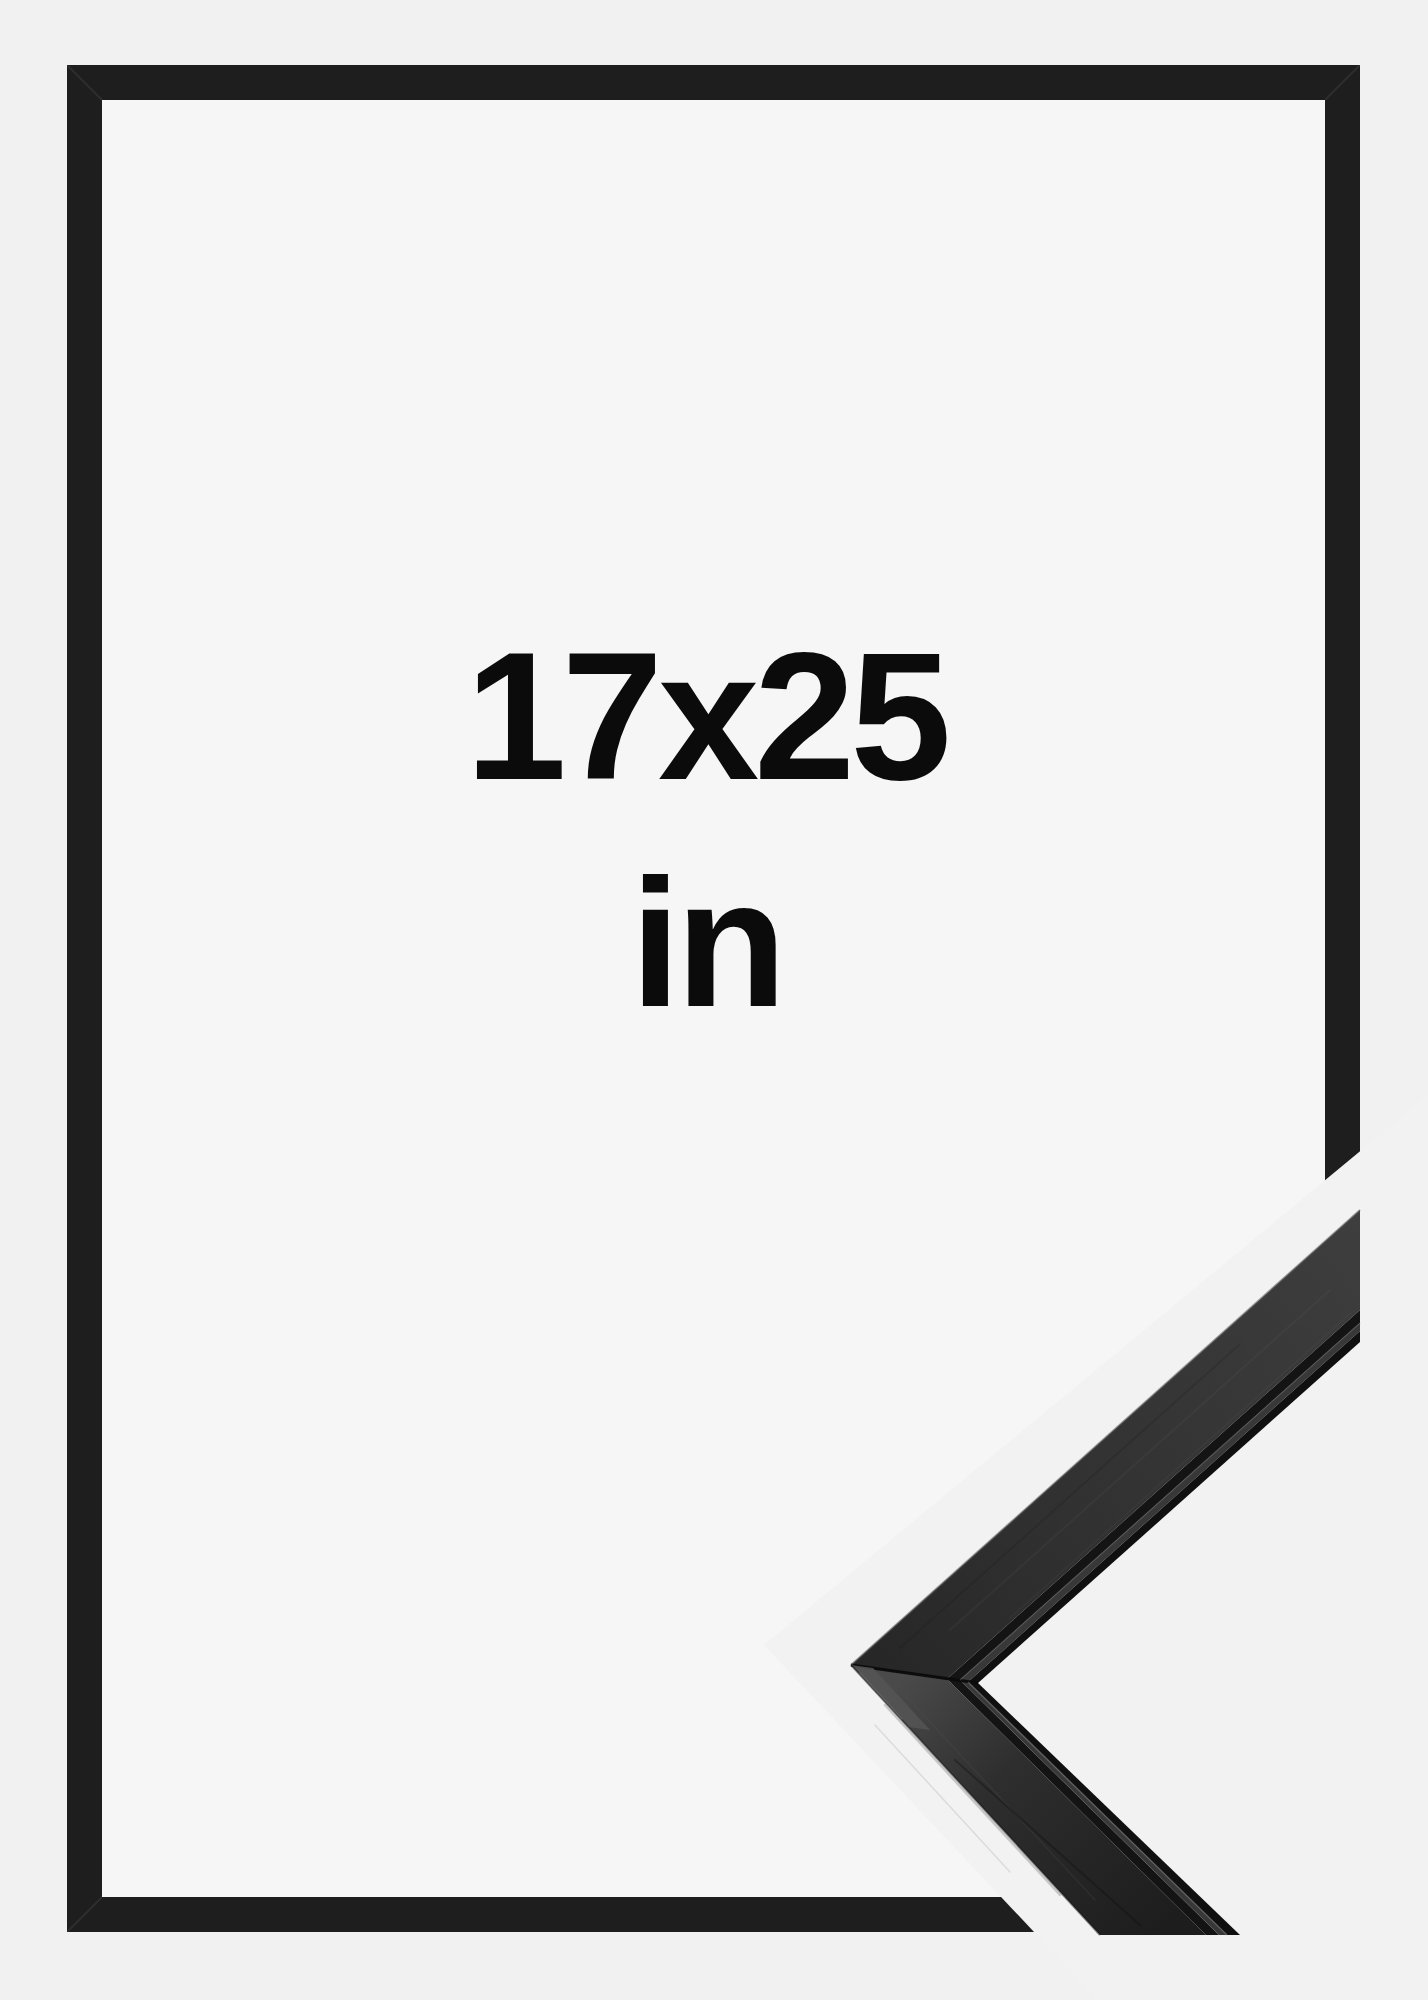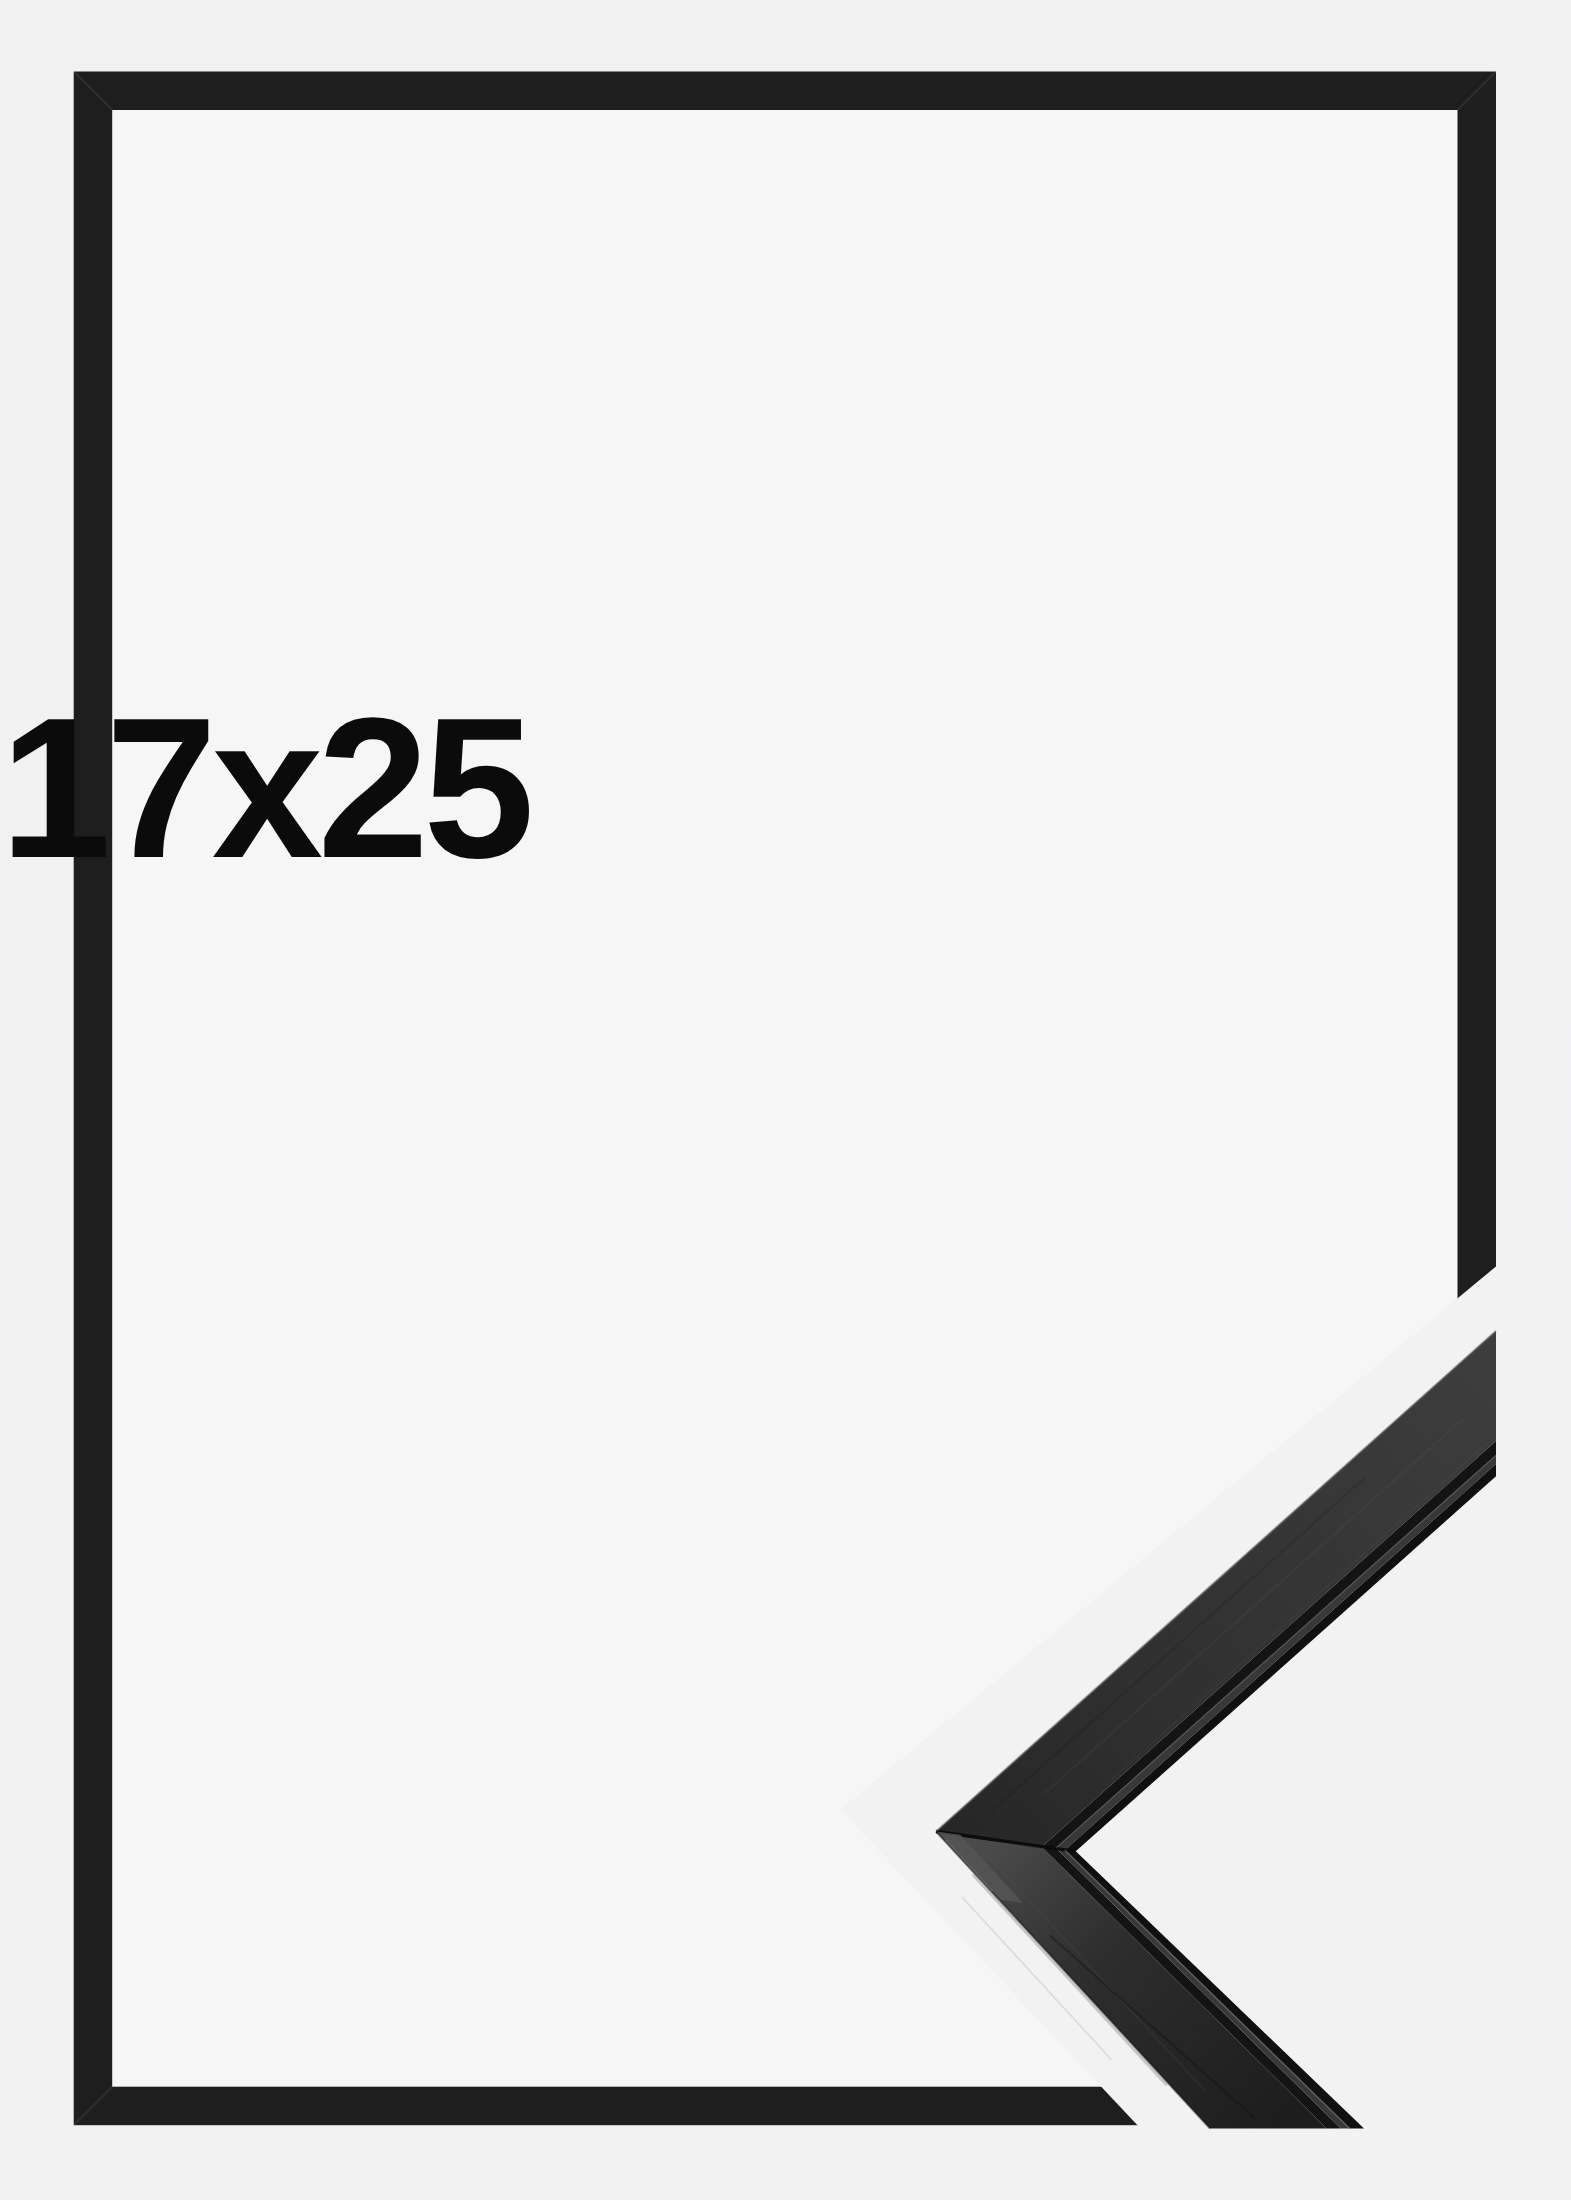--- a/index.html
+++ b/index.html
@@ -6,20 +6,21 @@
   body{
     width:1428px;height:2000px;
     position:relative;overflow:hidden;
     background:#f1f1f2;
     font-family:"Liberation Sans", sans-serif;
   }
   .stage{position:absolute;inset:0;}
   .art{position:absolute;left:0;top:0;width:1428px;height:2000px;display:block;}
   .size-text{
     position:absolute;left:0;right:16px;top:603px;
+    text-align:center;
     font-size:182px;
     font-weight:700;
     line-height:227px;
     letter-spacing:-5px;
     color:#0b0b0b;
     user-select:none;
   }
   .size-text div{white-space:nowrap;}
 </style>
 </head>
@@ -80,15 +81,16 @@
         <line x1="955" y1="1760" x2="1140" y2="1925" stroke="#0e0e0e" stroke-width="2" opacity="0.35"></line>
         <line x1="950" y1="1630" x2="1330" y2="1290" stroke="#6e6e6e" stroke-width="2" opacity="0.10"></line>
         <line x1="1010" y1="1618" x2="1352" y2="1312" stroke="#777777" stroke-width="1.5" opacity="0.08"></line>
         <line x1="900" y1="1648" x2="1240" y2="1344" stroke="#111111" stroke-width="2" opacity="0.15"></line>
       </g>
     </g>
   </svg>
 
   <div class="size-text">
     <div>17x25</div>
+    <div>in</div>
   </div>
 
 </div>
 
 </body></html>

